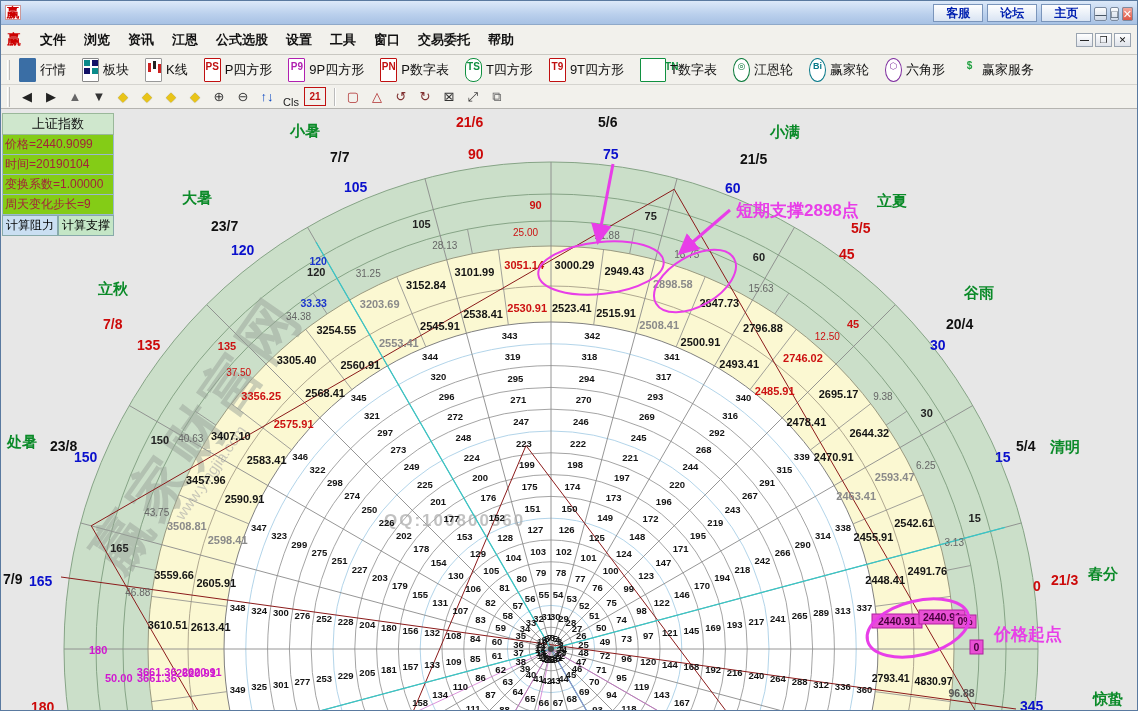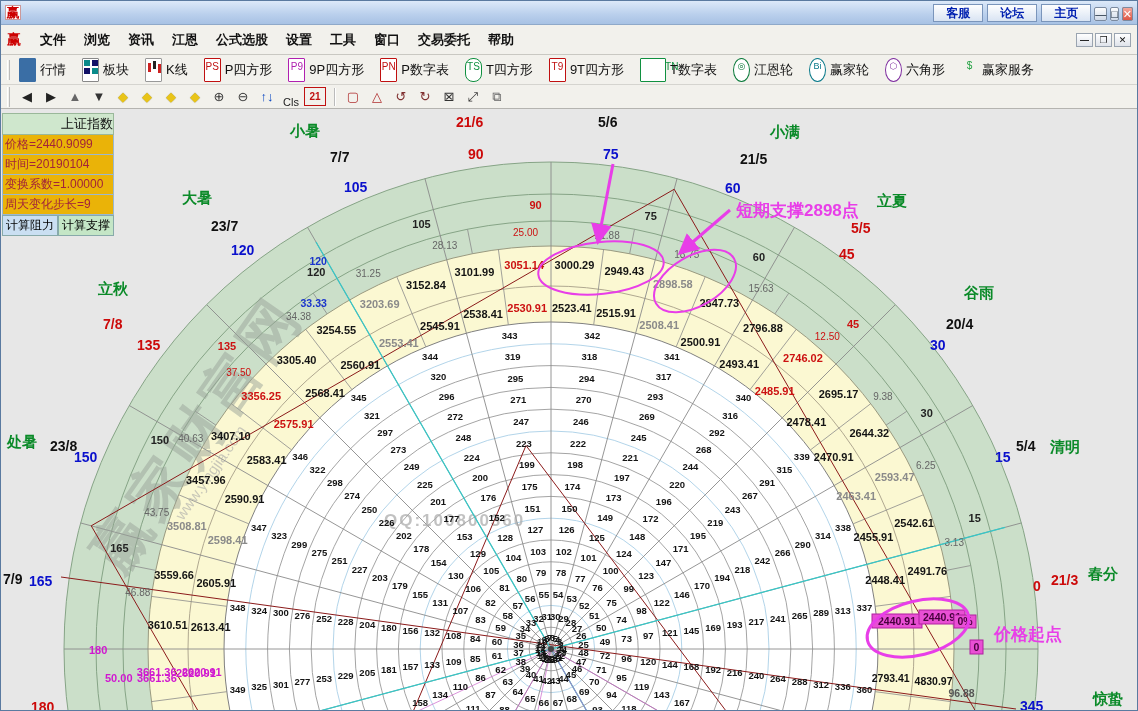--- a/index.html
+++ b/index.html
@@ -28,21 +28,21 @@
   .mdi-btn{width:17px;height:14px;border:1px solid #9aa4b0;background:linear-gradient(#fff,#dfe3ea);
     font-size:9px;line-height:12px;text-align:center;color:#111;margin-left:2px;font-weight:bold;}
   
   #toolbar1{position:absolute;left:0;top:54px;width:100%;height:30px;background:#f2f1ec;
     border-bottom:1px solid #d5d4cf;display:flex;align-items:center;padding:0 6px;}
   #toolbar2{position:absolute;left:0;top:84px;width:100%;height:24px;background:#f2f1ec;
     border-bottom:1px solid #b5b4b0;display:flex;align-items:center;padding:0 6px;}
   .grip{width:3px;height:20px;border-left:1px solid #fff;border-right:1px solid #bbb;margin-right:6px;}
   .t1-item{display:flex;align-items:center;margin-right:10px;cursor:default;padding:2px 3px;}
   .t1-label{font-size:13px;color:#111;margin-left:4px;}
-  .ticon{width:17px;height:24px;font-size:10px;font-weight:normal;text-align:center;line-height:15px;
+  .ticon{width:17px;height:24px;font-size:10px;font-weight:bold;text-align:center;line-height:15px;
     display:inline-block;border-radius:1px;}
   .ticon.box{border:1px solid currentColor;background:#fff;}
   .ticon.grid{background:linear-gradient(#fff,#fff) padding-box,#3a6ea5;border:1px solid #3a6ea5;
     background-image:linear-gradient(#3a6ea5 1px,transparent 1px),linear-gradient(90deg,#3a6ea5 1px,transparent 1px);
     background-size:5px 5px;}
   .ticon.blocks{background:
      linear-gradient(#0a8a8a,#0a8a8a) 1px 1px/6px 6px no-repeat,
      linear-gradient(#116,#116) 9px 1px/6px 6px no-repeat,
      linear-gradient(#116,#116) 1px 9px/6px 6px no-repeat,
      linear-gradient(#0a8a8a,#0a8a8a) 9px 9px/6px 6px no-repeat,#fff;border:1px solid #888;}
@@ -52,23 +52,23 @@
      linear-gradient(#c22,#c22) 12px 5px/3px 9px no-repeat,#fff;border:1px solid #999;}
   .ticon.circle{border-radius:50%;border:1px solid currentColor;background:#fff;font-size:9px;}
   .t2-btn{width:22px;height:19px;text-align:center;line-height:18px;font-size:13px;margin-right:2px;
     cursor:default;border:1px solid transparent;}
   .t2-sep{width:2px;height:18px;border-left:1px solid #bbb;border-right:1px solid #fff;margin:0 6px;}
   .diamond{color:#e9c418;text-shadow:0 0 1px #886;}
   
   #chart{position:absolute;left:0;top:108px;width:1138px;height:603px;background:#e7e7e7;}
   
   #info-panel{position:absolute;left:1px;top:4px;width:112px;font-size:12px;z-index:5;}
-  #info-title{background:#cfe7cd;border:1px solid #9ab89a;color:#111;text-align:right;
+  #info-title{background:#cfe7cd;border:1px solid #9ab89a;color:#111;text-align:center;
     font-size:13px;padding:1px 0;}
-  .info-row{background:#eab308;border:1px solid #9ab8d0;border-top:none;color:#a2243a;
+  .info-row{background:#84cc16;border:1px solid #9ab8d0;border-top:none;color:#a2243a;
     padding:1px 2px;white-space:nowrap;overflow:hidden;}
   #info-btns{display:flex;}
   .info-btn{flex:1;border:1px solid #8aa;padding:1px 0;text-align:center;font-size:12px;cursor:default;}
   .info-btn.blue{background:#cadff2;}
   .info-btn.green{background:#c4e6c6;}
 </style>
 </head>
 <body>
 
 <div id="win">

